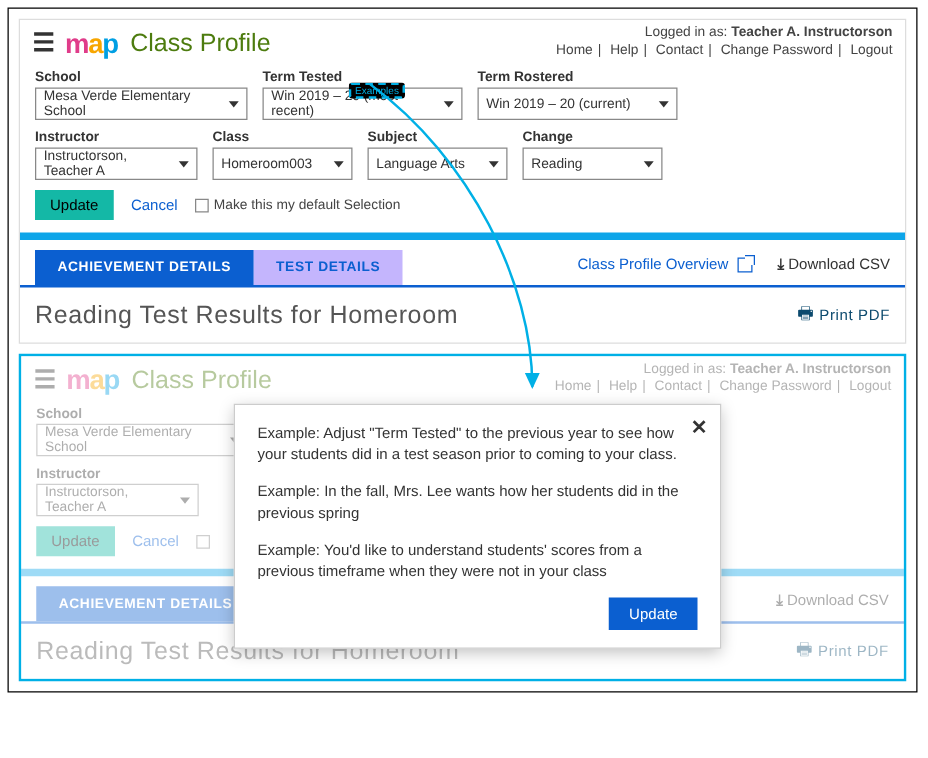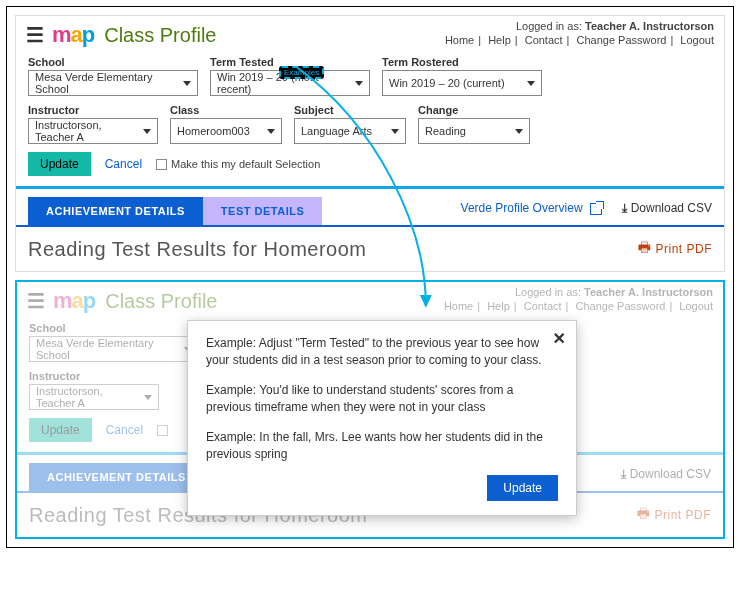--- a/index.html
+++ b/index.html
@@ -113,21 +113,21 @@
     padding:5px 12px;
     font-size:12px;
   }
   .link-blue { color:#0b5fd0; font-size:12px; }
   .chk { display:flex; align-items:center; gap:4px; font-size:11px; color:#444;}
   .chk .box { width:11px; height:11px; border:1px solid #888; background:#fff;}
 
   .tabs-row {
     display:flex;
     align-items:center;
-    border-top:3px solid #0ea5e9;
+    border-top:6px solid #0ea5e9;
     border-bottom:2px solid #0b5fd0;
     padding: 8px 12px 0 12px;
     position:relative;
   }
   .tab {
     padding:8px 18px;
     font-size:11px;
     font-weight:600;
     letter-spacing:0.5px;
   }
@@ -161,21 +161,21 @@
   .dl-icon { font-weight:bold; }
   .results-title {
     font-size:20px;
     color:#555;
     padding:10px 12px;
     letter-spacing:0.5px;
     display:flex;
     align-items:center;
     justify-content:space-between;
   }
-  .print { font-size:12px; color:#c2410c; display:flex; align-items:center; gap:4px;}
+  .print { font-size:12px; color:#0c4a6e; display:flex; align-items:center; gap:4px;}
   .print-icon::before { content:"\1F5B6"; font-size:14px; }
 
   
   .example-badge {
     position:absolute;
     border:2px dashed #00b0e6;
     border-radius:3px;
     font-size:8px;
     color:#00b0e6;
     padding:0 3px;
@@ -310,21 +310,21 @@
         <span class="box"></span>
         <span>Make this my default Selection</span>
       </div>
     </div>
 
     <div class="tabs-row">
       <div class="tab active">ACHIEVEMENT DETAILS</div>
       <div class="tab inactive">TEST DETAILS</div>
       <div class="tabs-right">
         <span style="color:#0b5fd0;">
-          <span>Verde Profile Overview</span>
+          <span>Class Profile Overview</span>
           <span class="ext-icon"></span>
         </span>
         <span style="color:#333;">
           <span class="dl-icon">⤓</span>
           <span>Download CSV</span>
         </span>
       </div>
     </div>
 
     <div class="results-title">
@@ -398,22 +398,22 @@
         <span class="print-icon"></span>
         <span>Print PDF</span>
       </span>
     </div>
 
     <div class="overlay"></div>
 
     <div class="modal">
       <div class="close-x">✕</div>
       <p>Example: Adjust "Term Tested" to the previous year to see how your students did in a test season prior to coming to your class.</p>
+      <p>Example: In the fall, Mrs. Lee wants how her students did in the previous spring</p>
       <p>Example: You'd like to understand students' scores from a previous timeframe when they were not in your class</p>
-      <p>Example: In the fall, Mrs. Lee wants how her students did in the previous spring</p>
       <div class="modal-footer">
         <button class="btn-blue">Update</button>
       </div>
     </div>
   </div>
 
   <svg class="arrow-layer" viewBox="0 0 728 596" preserveAspectRatio="none">
     <defs>
       <marker id="arrowhead" markerWidth="8" markerHeight="8" refX="6" refY="3" orient="auto">
         <path d="M0,0 L7,3 L0,6 Z" fill="#00b0e6"></path>

